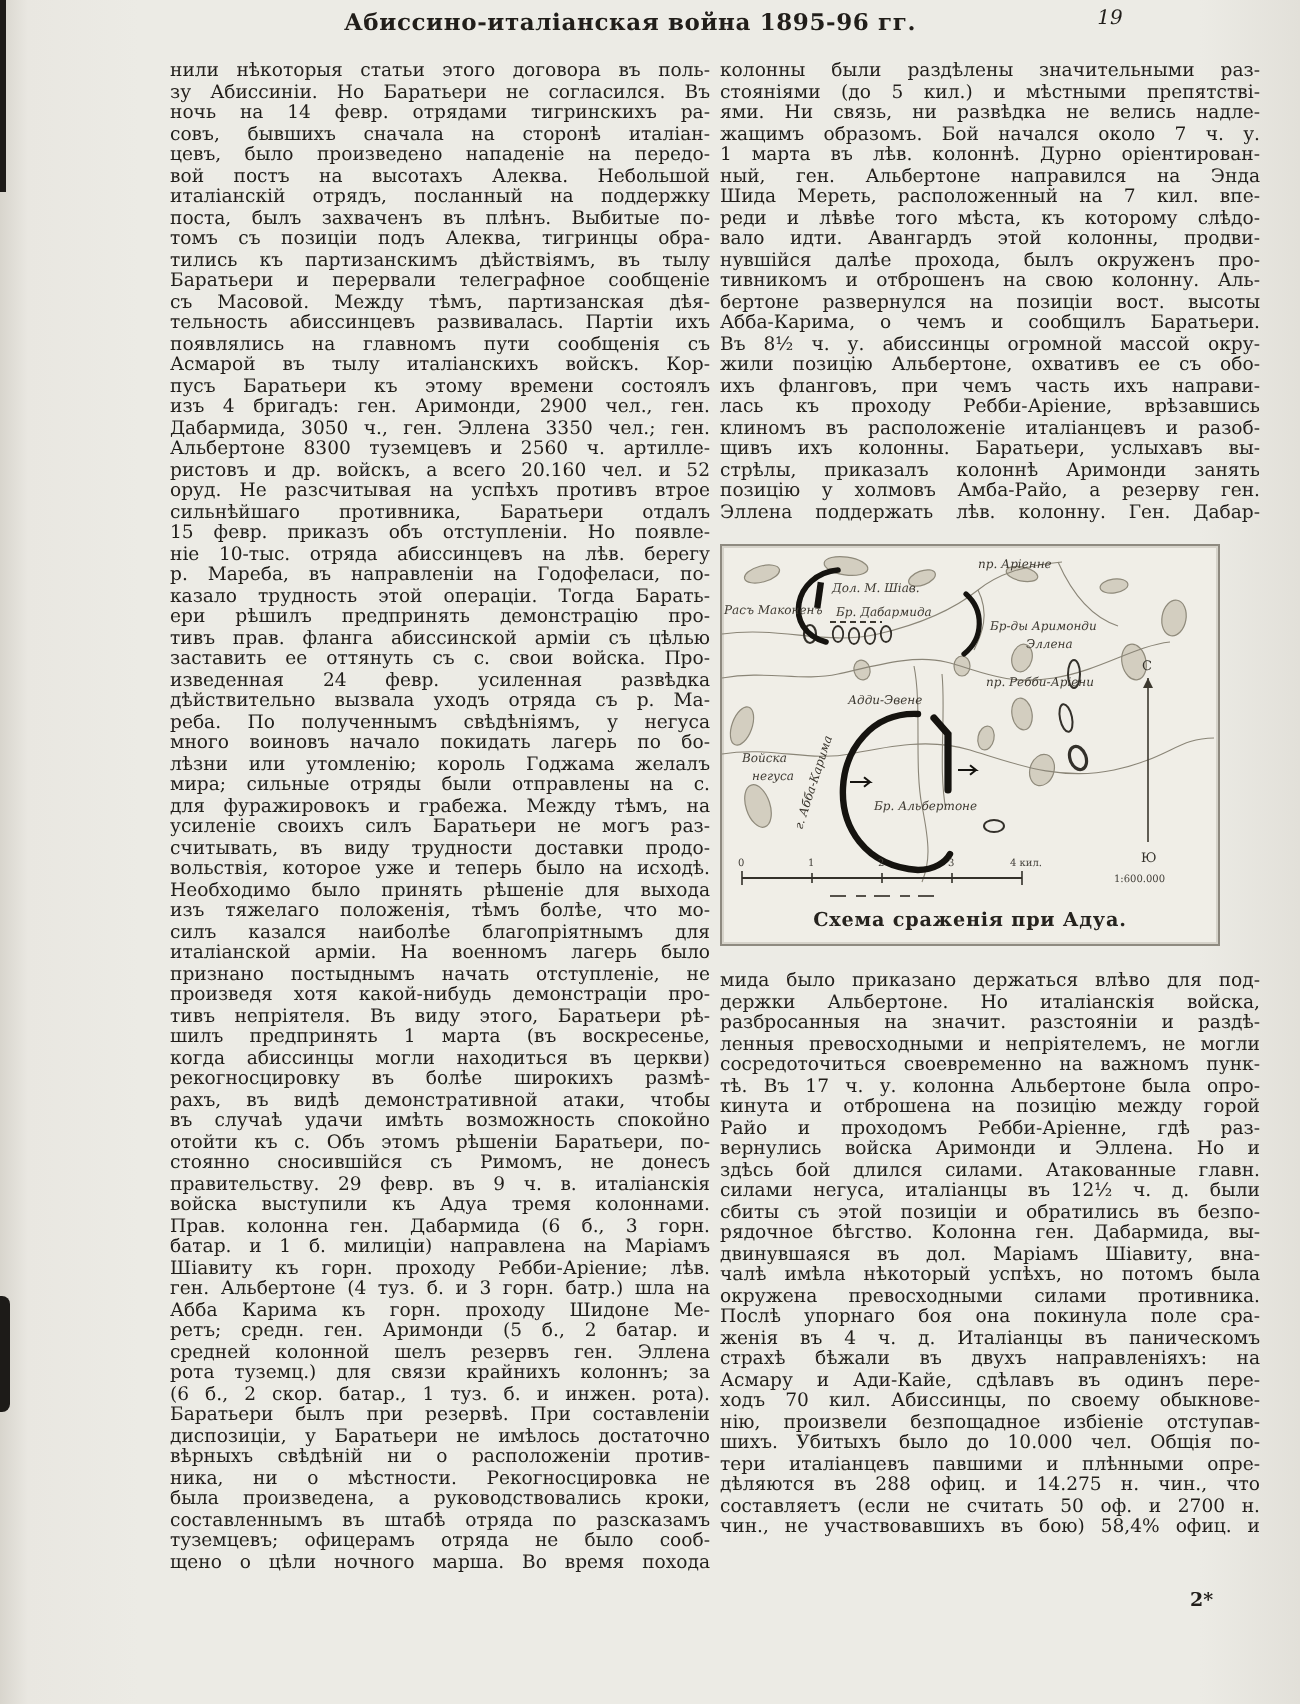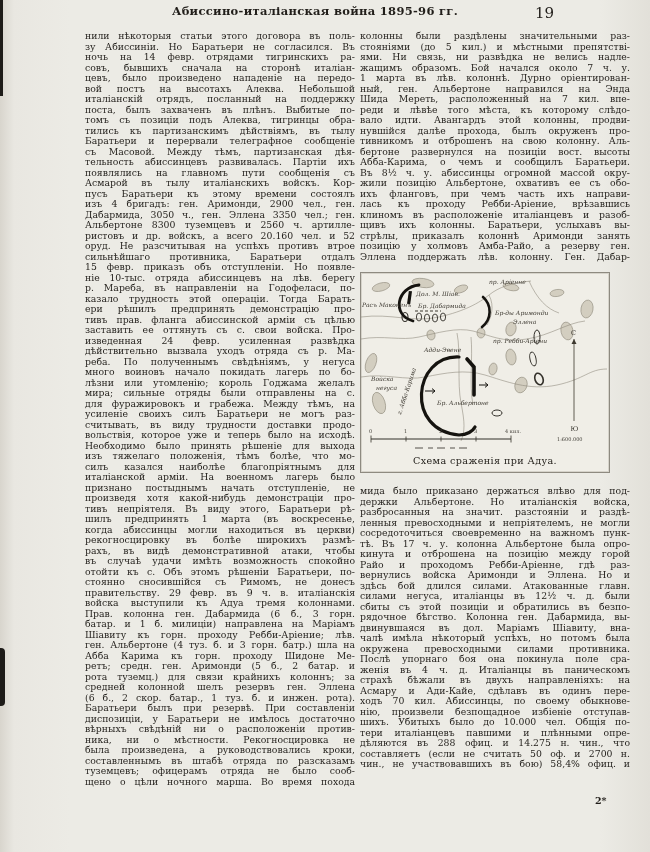--- a/index.html
+++ b/index.html
@@ -11,37 +11,37 @@
   }
   .paper-shade{position:absolute;inset:0;background:
     linear-gradient(90deg, #d8d5cd 0, #e9e7e1 14px, #ecebe5 70px, #ecebe5 600px, #e2e0d9 650px);}
   .artifact{position:absolute;background:#1d1b18;}
   .content{position:absolute;left:85px;top:4px;width:547px;}
   .header{position:relative;height:18px;}
   .header .title{
     position:absolute;left:0;width:460px;text-align:center;
     font-weight:bold;font-size:11.5px;letter-spacing:.3px;white-space:nowrap;
   }
-  .header .pageno{position:absolute;left:450px;width:40px;font-size:15px;}
+  .header .pageno{position:absolute;left:450px;width:40px;text-align:center;font-size:10px;font-style:italic;}
   .columns{display:flex;gap:5px;margin-top:9px;}
   .col{width:270px;}
   .tline{
     font-size:9.3px;line-height:10.5px;height:10.5px;overflow:hidden;
     text-align:justify;text-align-last:justify;white-space:nowrap;
   }
   
   .figure{
     margin:10px 0 13px 0;width:250px;box-sizing:border-box;
     background:#f0eee7;border:1px solid #8e8a80;
     box-shadow:0 0 0 1px #d6d3ca inset;
   }
   .figure svg{display:block;}
   .fig-caption{
     text-align:center;font-size:9.6px;line-height:11px;padding:2px 0 6px 0;
-    letter-spacing:.4px;color:#26231e;
+    letter-spacing:.4px;color:#26231e;font-weight:bold;
   }
   .sig-mark{position:absolute;left:595px;top:795px;font-size:9.5px;font-weight:bold;}
   
   .hill{fill:#d3cec0;stroke:#8f8a7b;stroke-width:.6;}
   .river{fill:none;stroke:#8a8577;stroke-width:.55;}
   .arc{fill:none;stroke:#15130f;stroke-linecap:round;}
   .mlabel{font-family:"DejaVu Serif","Liberation Serif",serif;font-style:italic;
     font-size:6px;fill:#3b372f;}
   .scale-text{font-family:"DejaVu Serif","Liberation Serif",serif;font-size:5px;fill:#44403a;}
   .compass-text{font-family:"DejaVu Serif","Liberation Serif",serif;font-size:6.5px;fill:#33302a;}
@@ -117,22 +117,22 @@
         <div class="tline">отойти къ с. Объ этомъ рѣшеніи Баратьери, по-</div>
         <div class="tline">стоянно сносившійся съ Римомъ, не донесъ</div>
         <div class="tline">правительству. 29 февр. въ 9 ч. в. италіанскія</div>
         <div class="tline">войска выступили къ Адуа тремя колоннами.</div>
         <div class="tline">Прав. колонна ген. Дабармида (6 б., 3 горн.</div>
         <div class="tline">батар. и 1 б. милиціи) направлена на Маріамъ</div>
         <div class="tline">Шіавиту къ горн. проходу Ребби-Аріение; лѣв.</div>
         <div class="tline">ген. Альбертоне (4 туз. б. и 3 горн. батр.) шла на</div>
         <div class="tline">Абба Карима къ горн. проходу Шидоне Ме-</div>
         <div class="tline">ретъ; средн. ген. Аримонди (5 б., 2 батар. и</div>
+        <div class="tline">средней колонной шелъ резервъ ген. Эллена</div>
         <div class="tline">рота туземц.) для связи крайнихъ колоннъ; за</div>
-        <div class="tline">средней колонной шелъ резервъ ген. Эллена</div>
         <div class="tline">(6 б., 2 скор. батар., 1 туз. б. и инжен. рота).</div>
         <div class="tline">Баратьери былъ при резервѣ. При составленіи</div>
         <div class="tline">диспозиціи, у Баратьери не имѣлось достаточно</div>
         <div class="tline">вѣрныхъ свѣдѣній ни о расположеніи против-</div>
         <div class="tline">ника, ни о мѣстности. Рекогносцировка не</div>
         <div class="tline">была произведена, а руководствовались кроки,</div>
         <div class="tline">составленнымъ въ штабѣ отряда по разсказамъ</div>
         <div class="tline">туземцевъ; офицерамъ отряда не было сооб-</div>
         <div class="tline">щено о цѣли ночного марша. Во время похода</div>
       </div>

